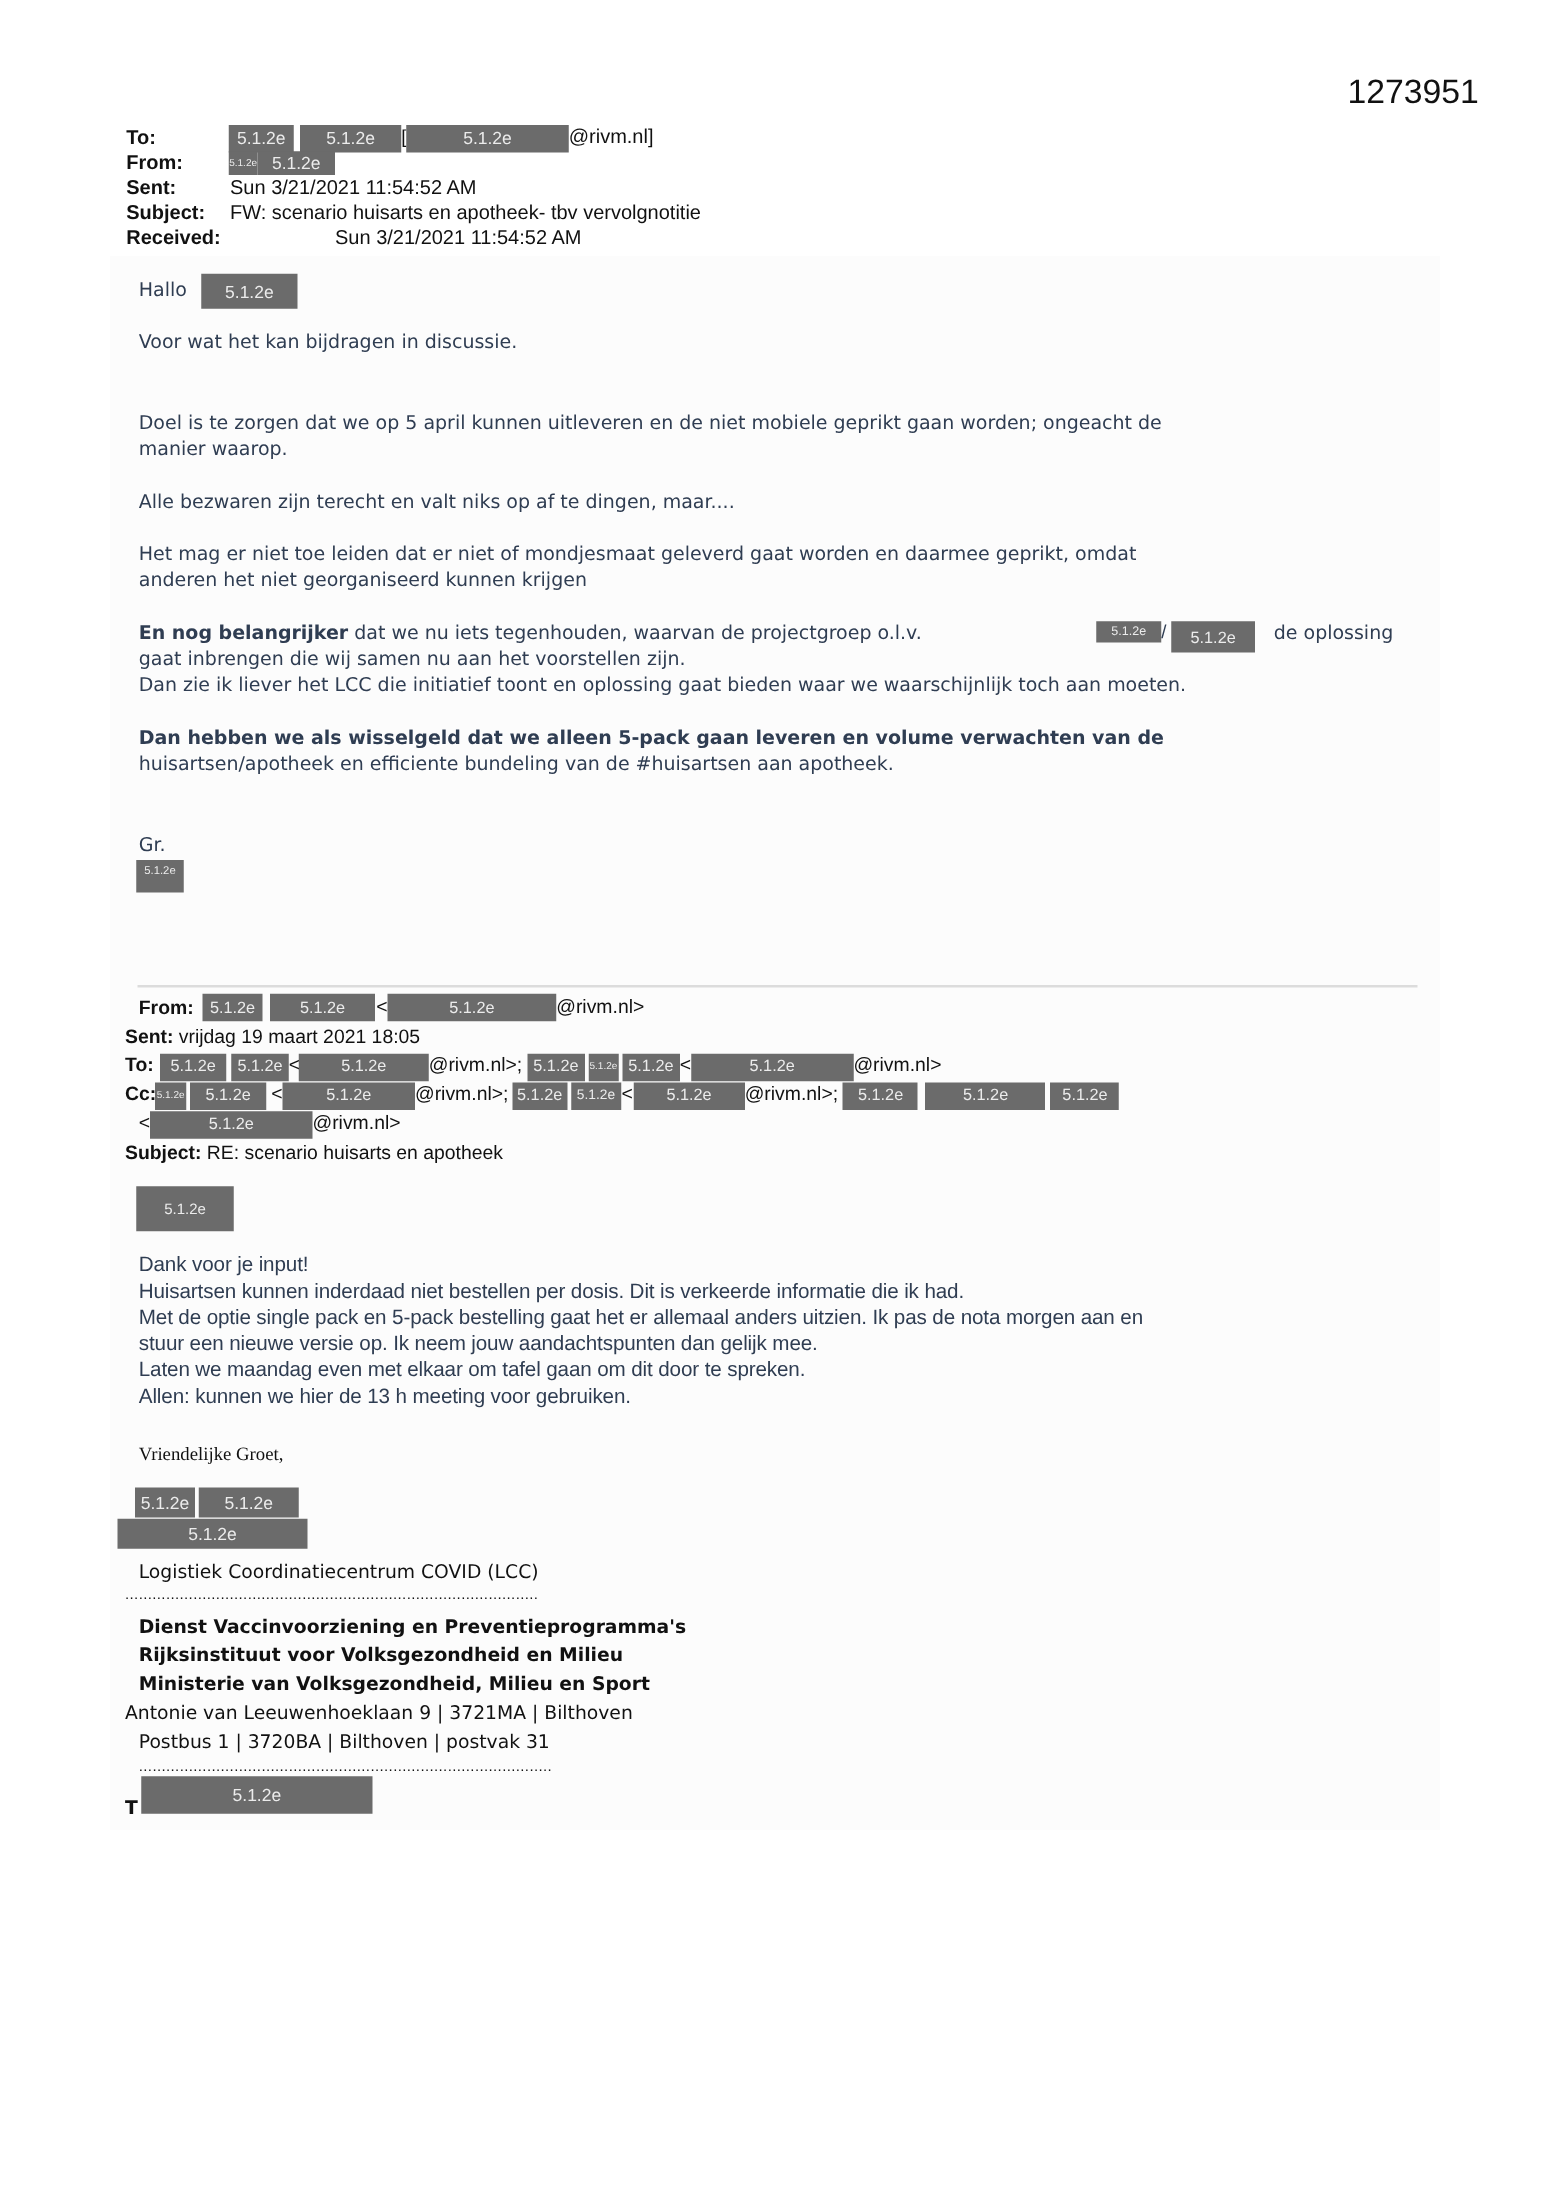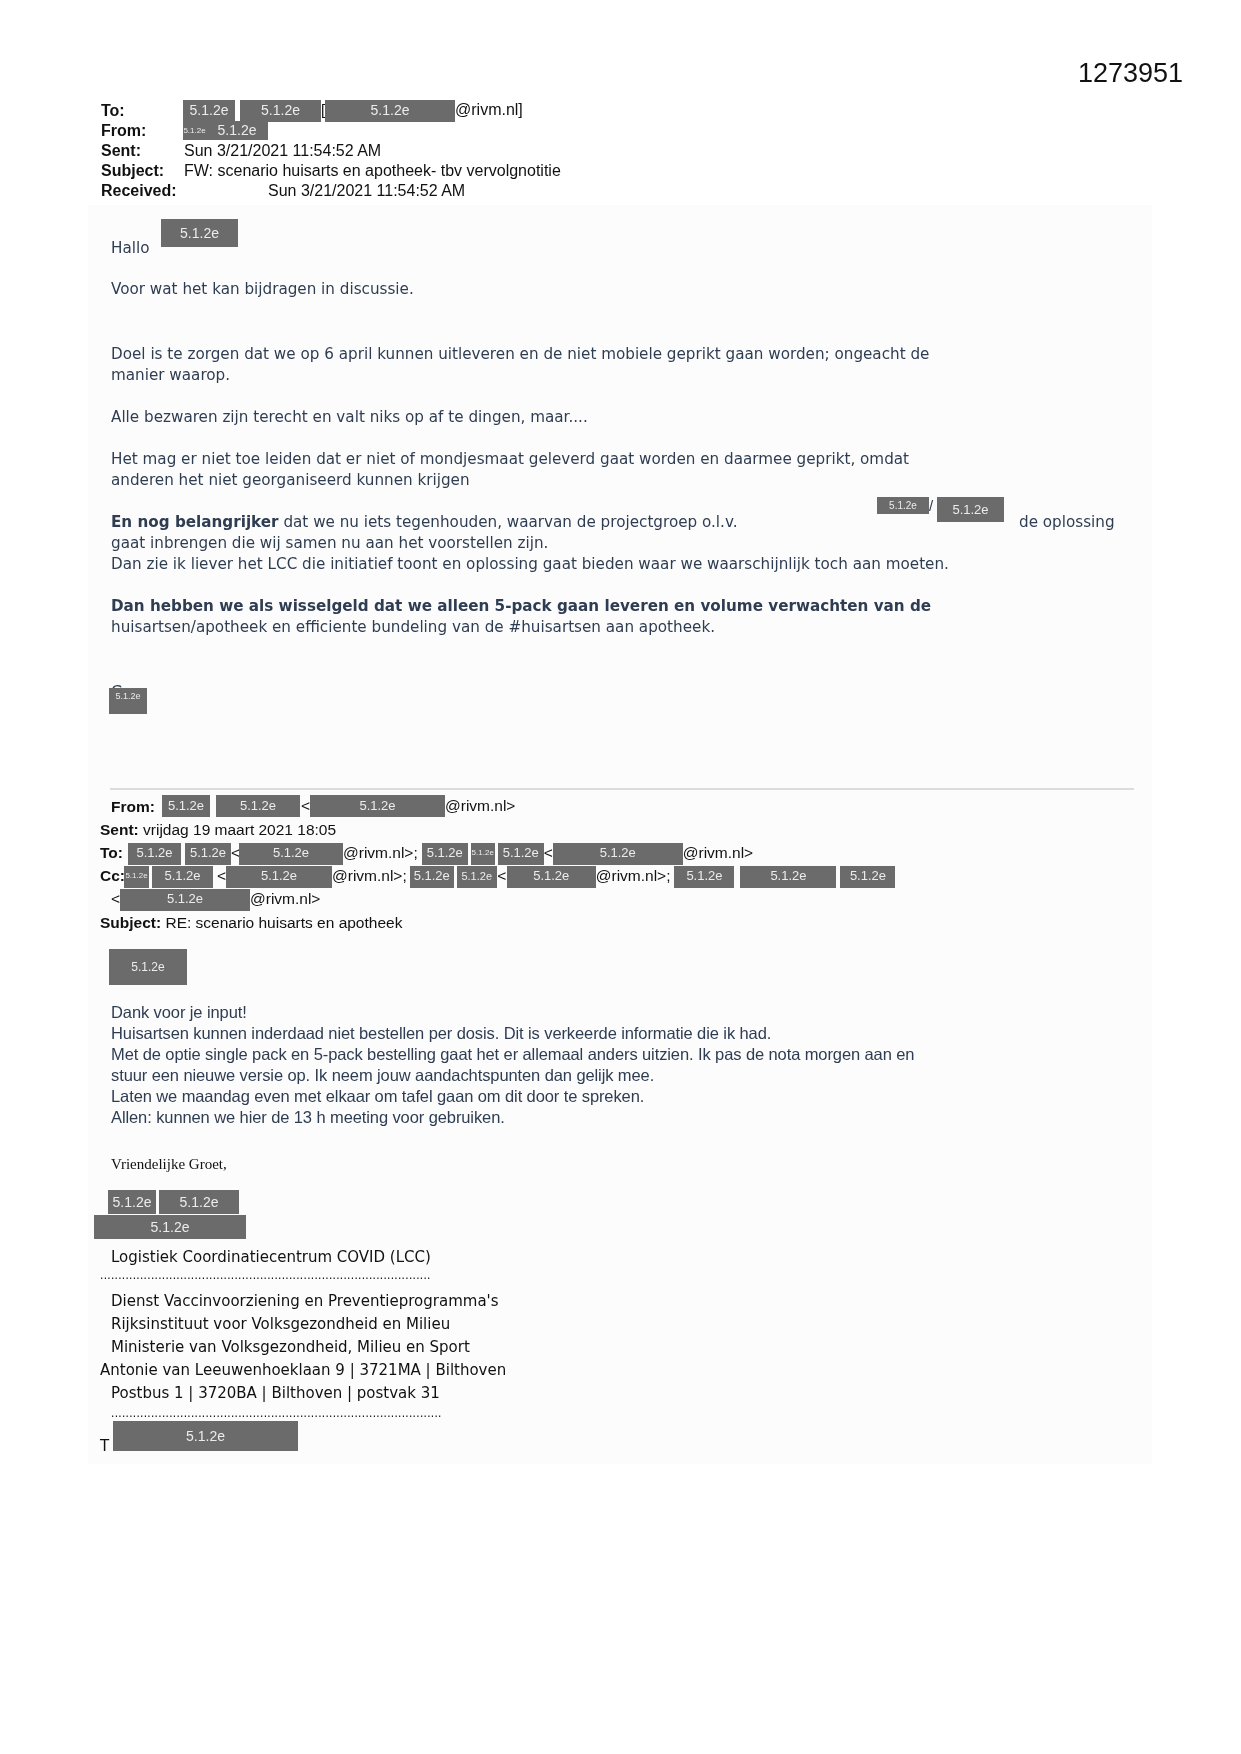--- a/index.html
+++ b/index.html
@@ -14,27 +14,27 @@
   .hdr .lbl { display: inline-block; font-weight: bold; }
   .red {
     display: inline-block; background: #6b6b6b; color: #ececec;
     text-align: center; vertical-align: top; box-sizing: border-box;
   }
   .red.tiny { font-size: 8px; }
   .tint {
     position: absolute; left: 88px; top: 205px; width: 1064px; height: 1259px;
     background: #fcfcfc;
   }
-  .body1 { font-family: "DejaVu Sans", sans-serif; font-size: 15.2px; color: #2f3d52; line-height: 21px; margin-top: 16px; }
+  .body1 { font-family: "DejaVu Sans", sans-serif; font-size: 15.2px; color: #2f3d52; line-height: 21px; }
   .divider { position: absolute; left: 110px; top: 788px; width: 1024px; height: 2px; background: #dcdcdc; }
   .h2 { font-family: "Liberation Sans", sans-serif; font-size: 15.5px; line-height: 20px; color: #111; }
   .h2 b { font-weight: bold; }
   .body2 { font-family: "Liberation Sans", sans-serif; font-size: 16.5px; color: #2f3d52; line-height: 21px; letter-spacing: -0.1px; }
   .sig { font-family: "DejaVu Sans", sans-serif; font-size: 15px; color: #111; line-height: 22px; }
-  .sig.bold { font-weight: normal; }
+  .sig.bold { font-weight: bold; }
   .dots { font-size: 12px; color: #111; letter-spacing: 0.3px; }
 </style>
 </head>
 <body>
 
 <div class="abs docnum">1273951</div>
 
 <div class="abs hdr" style="left:101px; top:101px;">
   <span class="lbl" style="width:83px;">To:</span>
 </div>
@@ -60,21 +60,21 @@
 <div class="tint"></div>
 
 <div class="abs body1" style="left:111px; top:222px;">
   <span>Hallo</span>
 </div>
 <div class="abs" style="left:161px; top:219px;">
   <span class="red" style="width:77px;height:28px;line-height:28px;font-size:14px;">5.1.2e</span>
 </div>
 <div class="abs body1" style="left:111px; top:263px;">Voor  wat  het kan bijdragen in  discussie.</div>
 
-<div class="abs body1" style="left:111px; top:328px;">Doel is te zorgen  dat we  op  6 april  kunnen uitleveren   en  de niet mobiele  geprikt gaan worden;  ongeacht de</div>
+<div class="abs body1" style="left:111px; top:328px;">Doel is te zorgen  dat we  op  5 april  kunnen uitleveren   en  de niet mobiele  geprikt gaan worden;  ongeacht de</div>
 <div class="abs body1" style="left:111px; top:349px;">manier  waarop.</div>
 
 <div class="abs body1" style="left:111px; top:391px;">Alle bezwaren zijn terecht en valt niks op af te  dingen, maar....</div>
 
 <div class="abs body1" style="left:111px; top:433px;">Het mag er niet toe leiden  dat  er niet of mondjesmaat geleverd gaat worden  en daarmee  geprikt, omdat</div>
 <div class="abs body1" style="left:111px; top:454px;">anderen  het niet georganiseerd  kunnen krijgen</div>
 
 <div class="abs body1" style="left:111px; top:496px;">
   <b style="font-weight:bold;">En nog belangrijker</b><span> dat  we nu iets tegenhouden, waarvan  de  projectgroep o.l.v. </span>
 </div>

